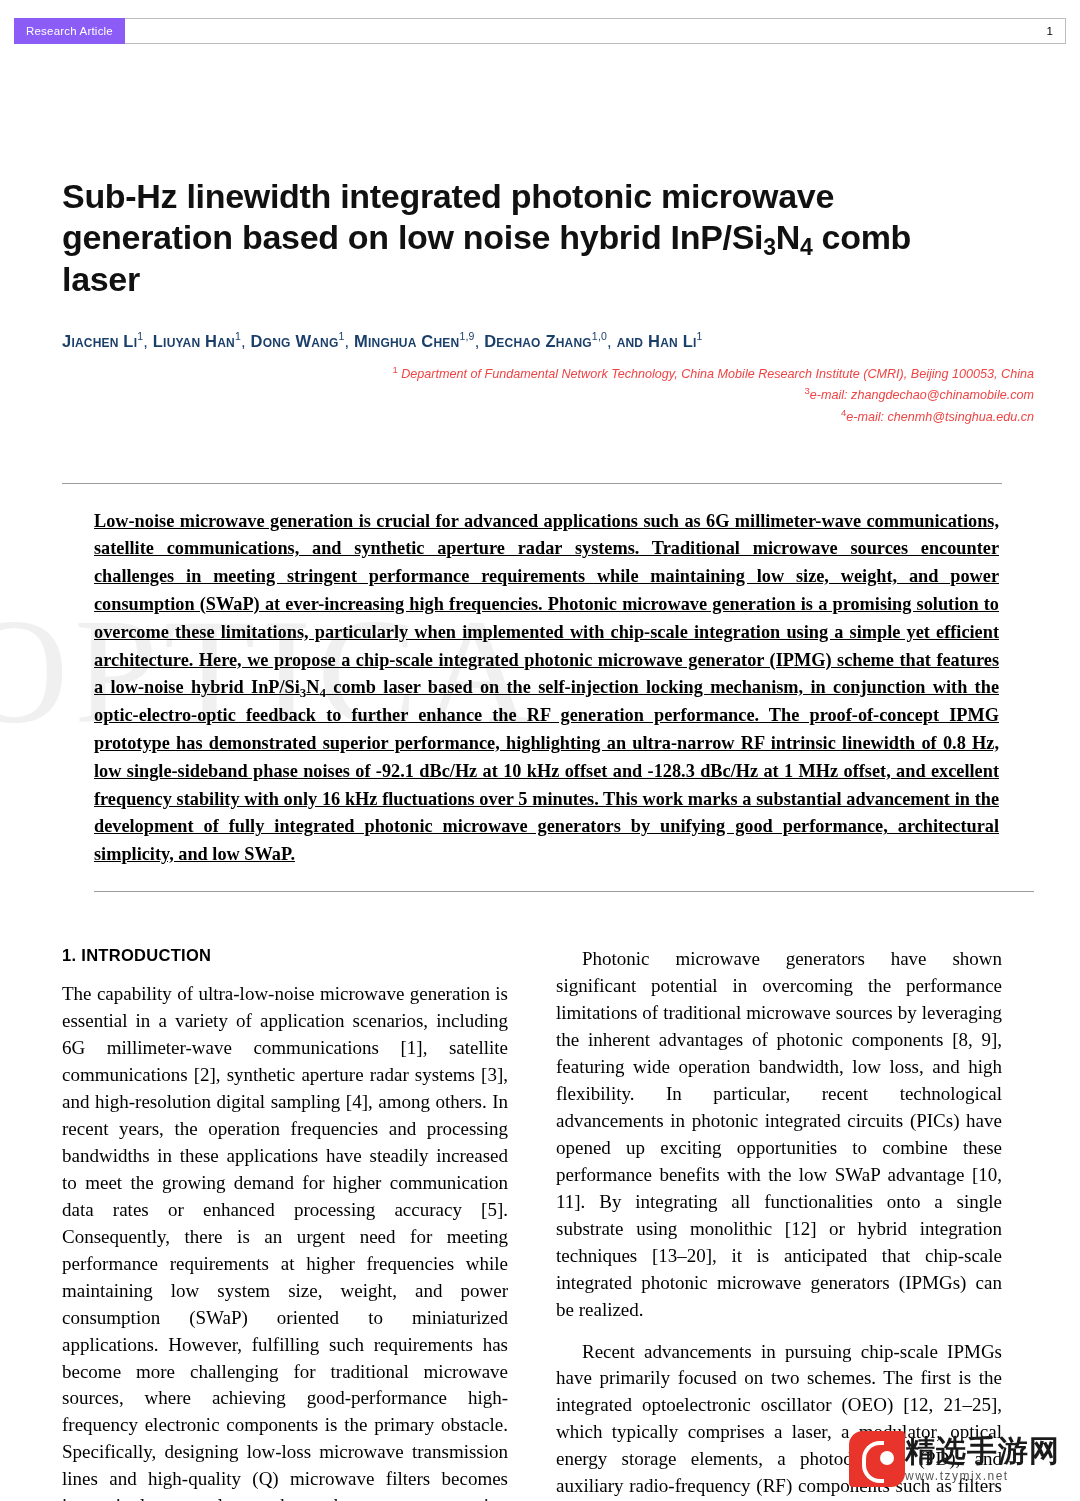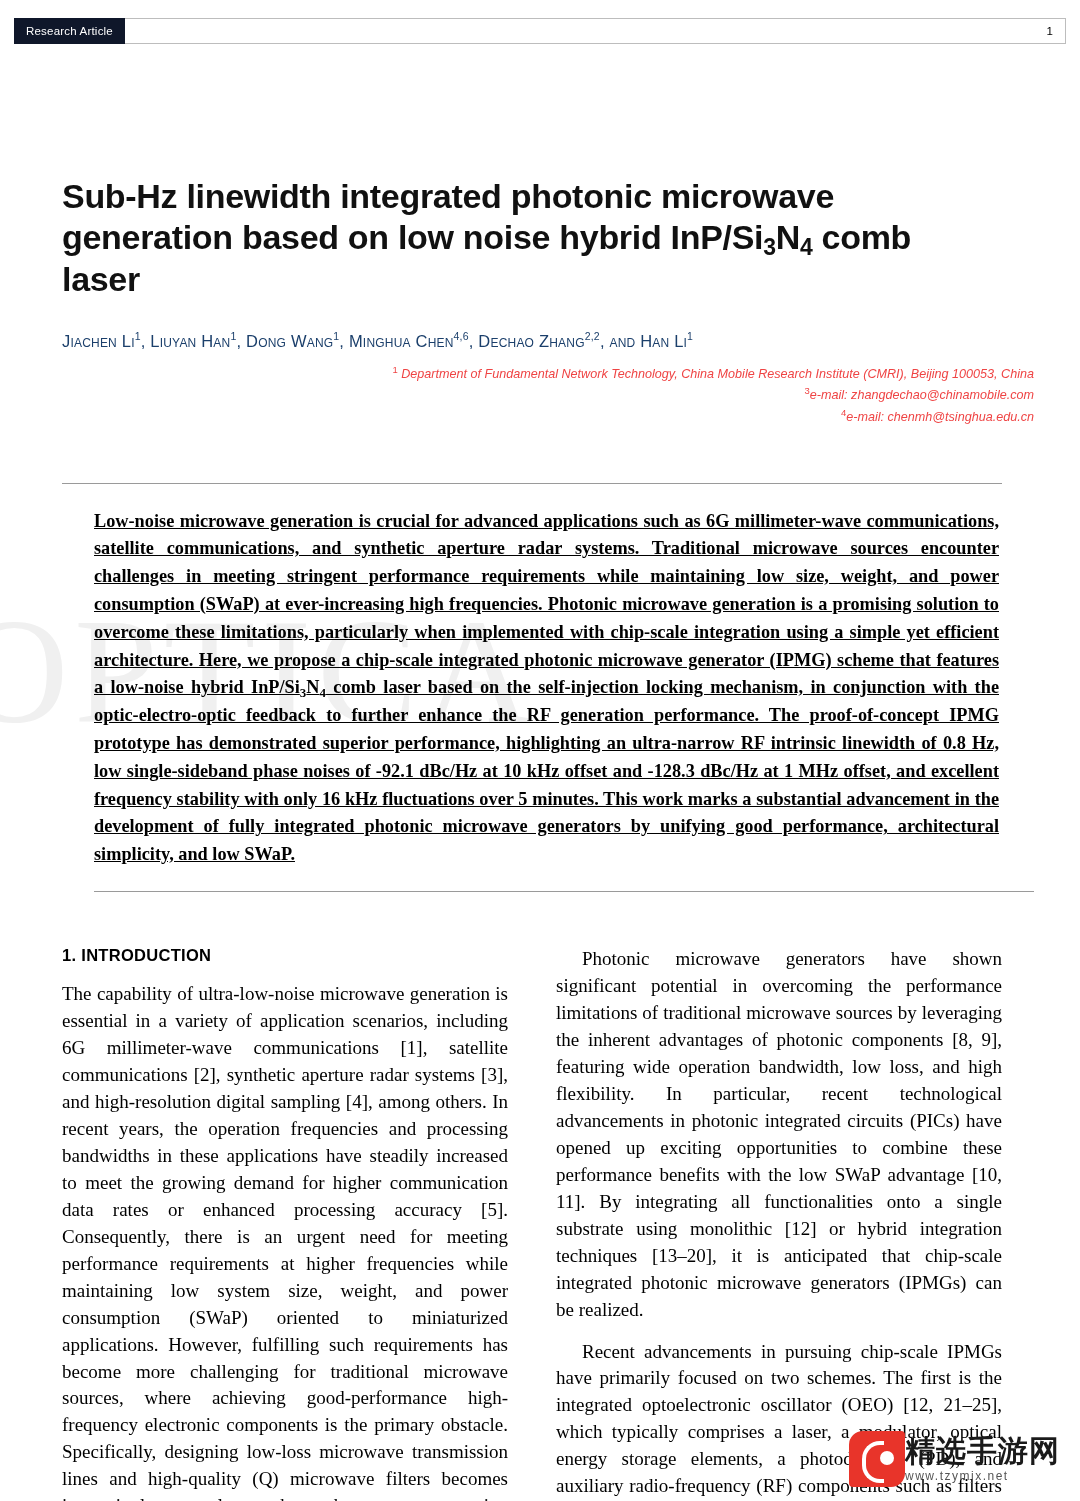--- a/index.html
+++ b/index.html
@@ -22,21 +22,21 @@
     top: 18px;
     left: 14px;
     right: 14px;
     height: 26px;
     border: 1px solid #bdbdbd;
     box-sizing: border-box;
     display: flex;
     align-items: stretch;
   }
   .header-tag {
-    background: #0f172a;
+    background: #8b5cf6;
     color: #ffffff;
     font-family: "Liberation Sans", sans-serif;
     font-size: 11.5px;
     letter-spacing: 0.2px;
     display: flex;
     align-items: center;
     padding: 0 12px;
     margin: -1px 0 -1px -1px;
   }
   .header-spacer { flex: 1; }
@@ -88,21 +88,21 @@
     top: 6px;
   }
 
   .authors {
     margin-top: 30px;
     font-family: "Liberation Sans", sans-serif;
     font-size: 16.5px;
     color: #1b3f6b;
     letter-spacing: 0.2px;
   }
-  .authors .sc { font-variant: small-caps; font-weight: normal; }
+  .authors .sc { font-variant: small-caps; font-weight: bold; }
   .authors sup { font-size: 10.5px; font-weight: normal; }
 
   .affils {
     margin-top: 12px;
     font-family: "Liberation Sans", sans-serif;
     font-style: italic;
     font-size: 12.6px;
     line-height: 1.38;
     color: #ef4444;
     text-align: right;
@@ -230,21 +230,21 @@
 
 <div class="page">
 
   <h1 class="title">
     <span>Sub-Hz linewidth integrated photonic microwave</span><br>
     <span>generation based on low noise hybrid InP/Si</span><sub>3</sub><span>N</span><sub>4</sub><span> comb</span><br>
     <span>laser</span>
   </h1>
 
   <div class="authors">
-    <span class="sc">Jiachen Li</span><sup>1</sup><span>, </span><span class="sc">Liuyan Han</span><sup>1</sup><span>, </span><span class="sc">Dong Wang</span><sup>1</sup><span>, </span><span class="sc">Minghua Chen</span><sup>4,6</sup><span>, </span><span class="sc">Dechao Zhang</span><sup>2,2</sup><span>, </span><span class="sc">and</span><span> </span><span class="sc">Han Li</span><sup>1</sup>
+    <span class="sc">Jiachen Li</span><sup>1</sup><span>, </span><span class="sc">Liuyan Han</span><sup>1</sup><span>, </span><span class="sc">Dong Wang</span><sup>1</sup><span>, </span><span class="sc">Minghua Chen</span><sup>1,9</sup><span>, </span><span class="sc">Dechao Zhang</span><sup>1,0</sup><span>, </span><span class="sc">and</span><span> </span><span class="sc">Han Li</span><sup>1</sup>
   </div>
 
   <div class="affils">
     <div class="line"><sup>1</sup> <span>Department of Fundamental Network Technology, China Mobile Research Institute (CMRI), Beijing 100053, China</span></div>
     <div class="line"><sup>3</sup><span>e-mail: zhangdechao@chinamobile.com</span></div>
     <div class="line"><sup>4</sup><span>e-mail: chenmh@tsinghua.edu.cn</span></div>
   </div>
 
   <div class="rule"></div>
 

